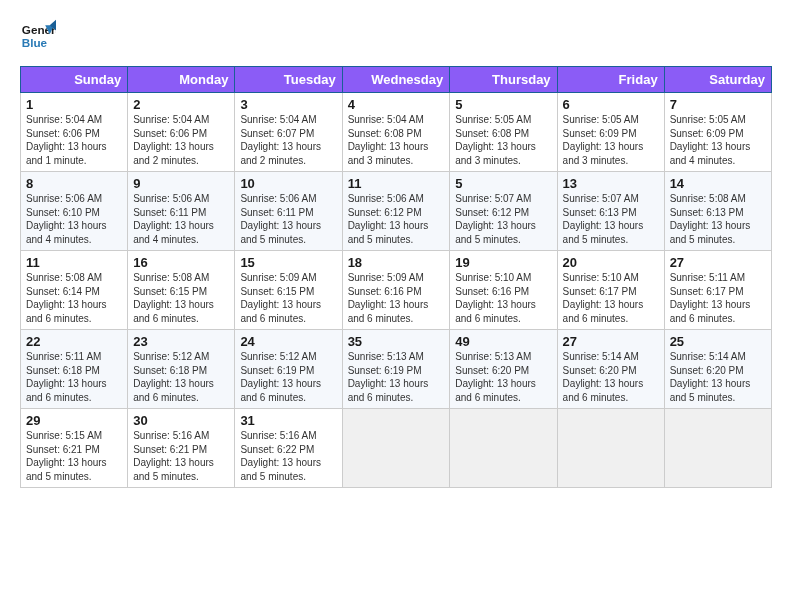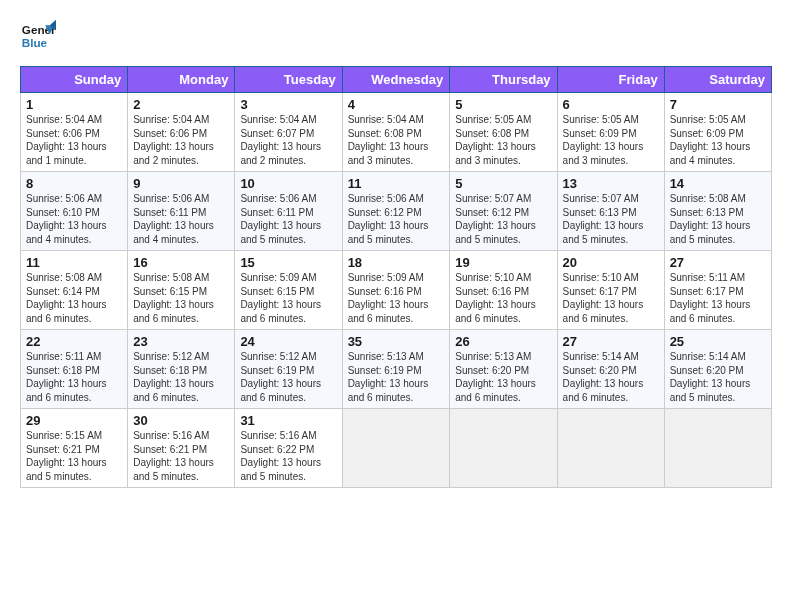--- a/index.html
+++ b/index.html
@@ -295,21 +295,21 @@
 and 6 minutes.</div>
           </td>
           <td>
             <span class="day-num">35</span>
             <div class="day-detail" style="white-space: pre-line;">Sunrise: 5:13 AM
 Sunset: 6:19 PM
 Daylight: 13 hours
 and 6 minutes.</div>
           </td>
           <td>
-            <span class="day-num">26</span>
+            <span class="day-num">49</span>
             <div class="day-detail" style="white-space: pre-line;">Sunrise: 5:13 AM
 Sunset: 6:20 PM
 Daylight: 13 hours
 and 6 minutes.</div>
           </td>
           <td>
             <span class="day-num">27</span>
             <div class="day-detail" style="white-space: pre-line;">Sunrise: 5:14 AM
 Sunset: 6:20 PM
 Daylight: 13 hours

